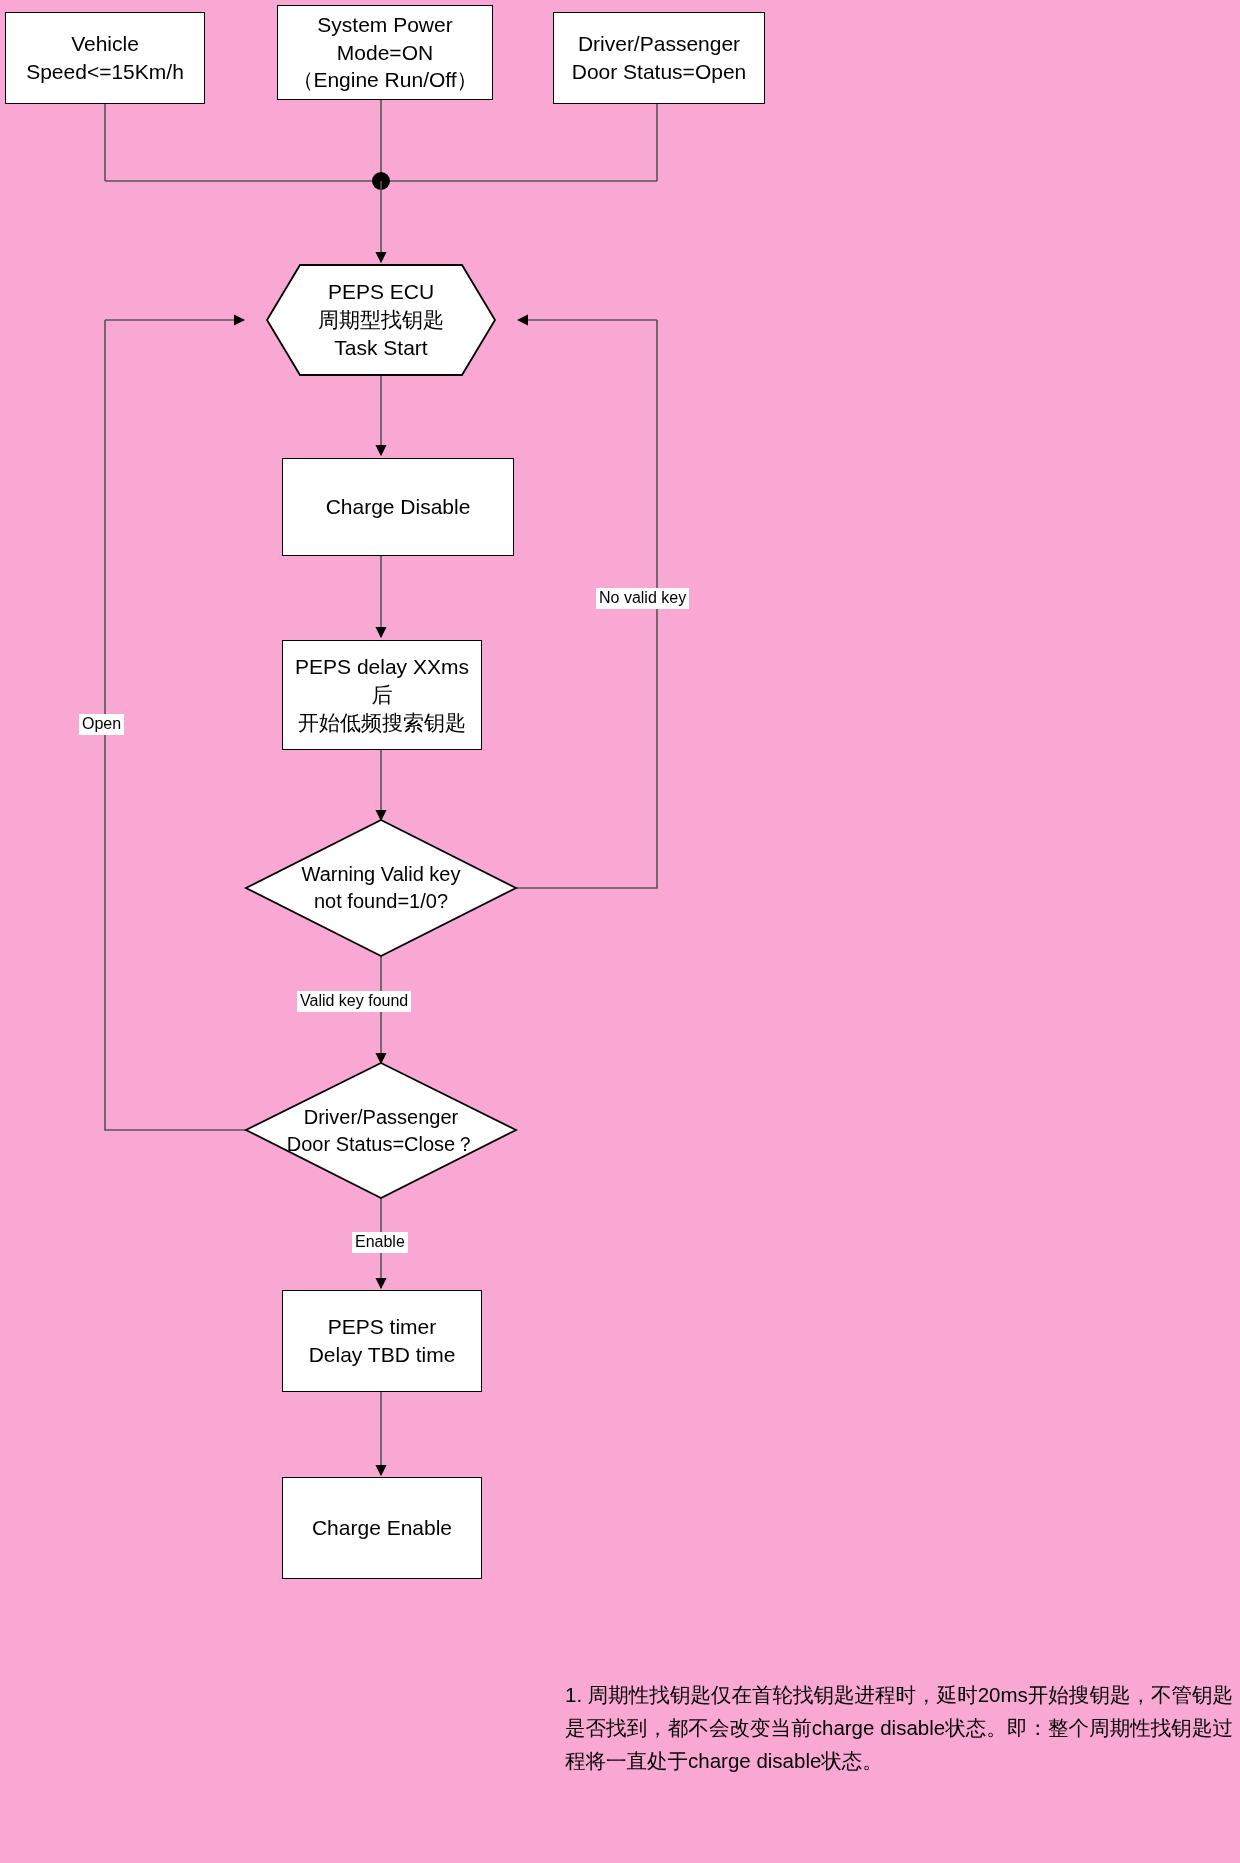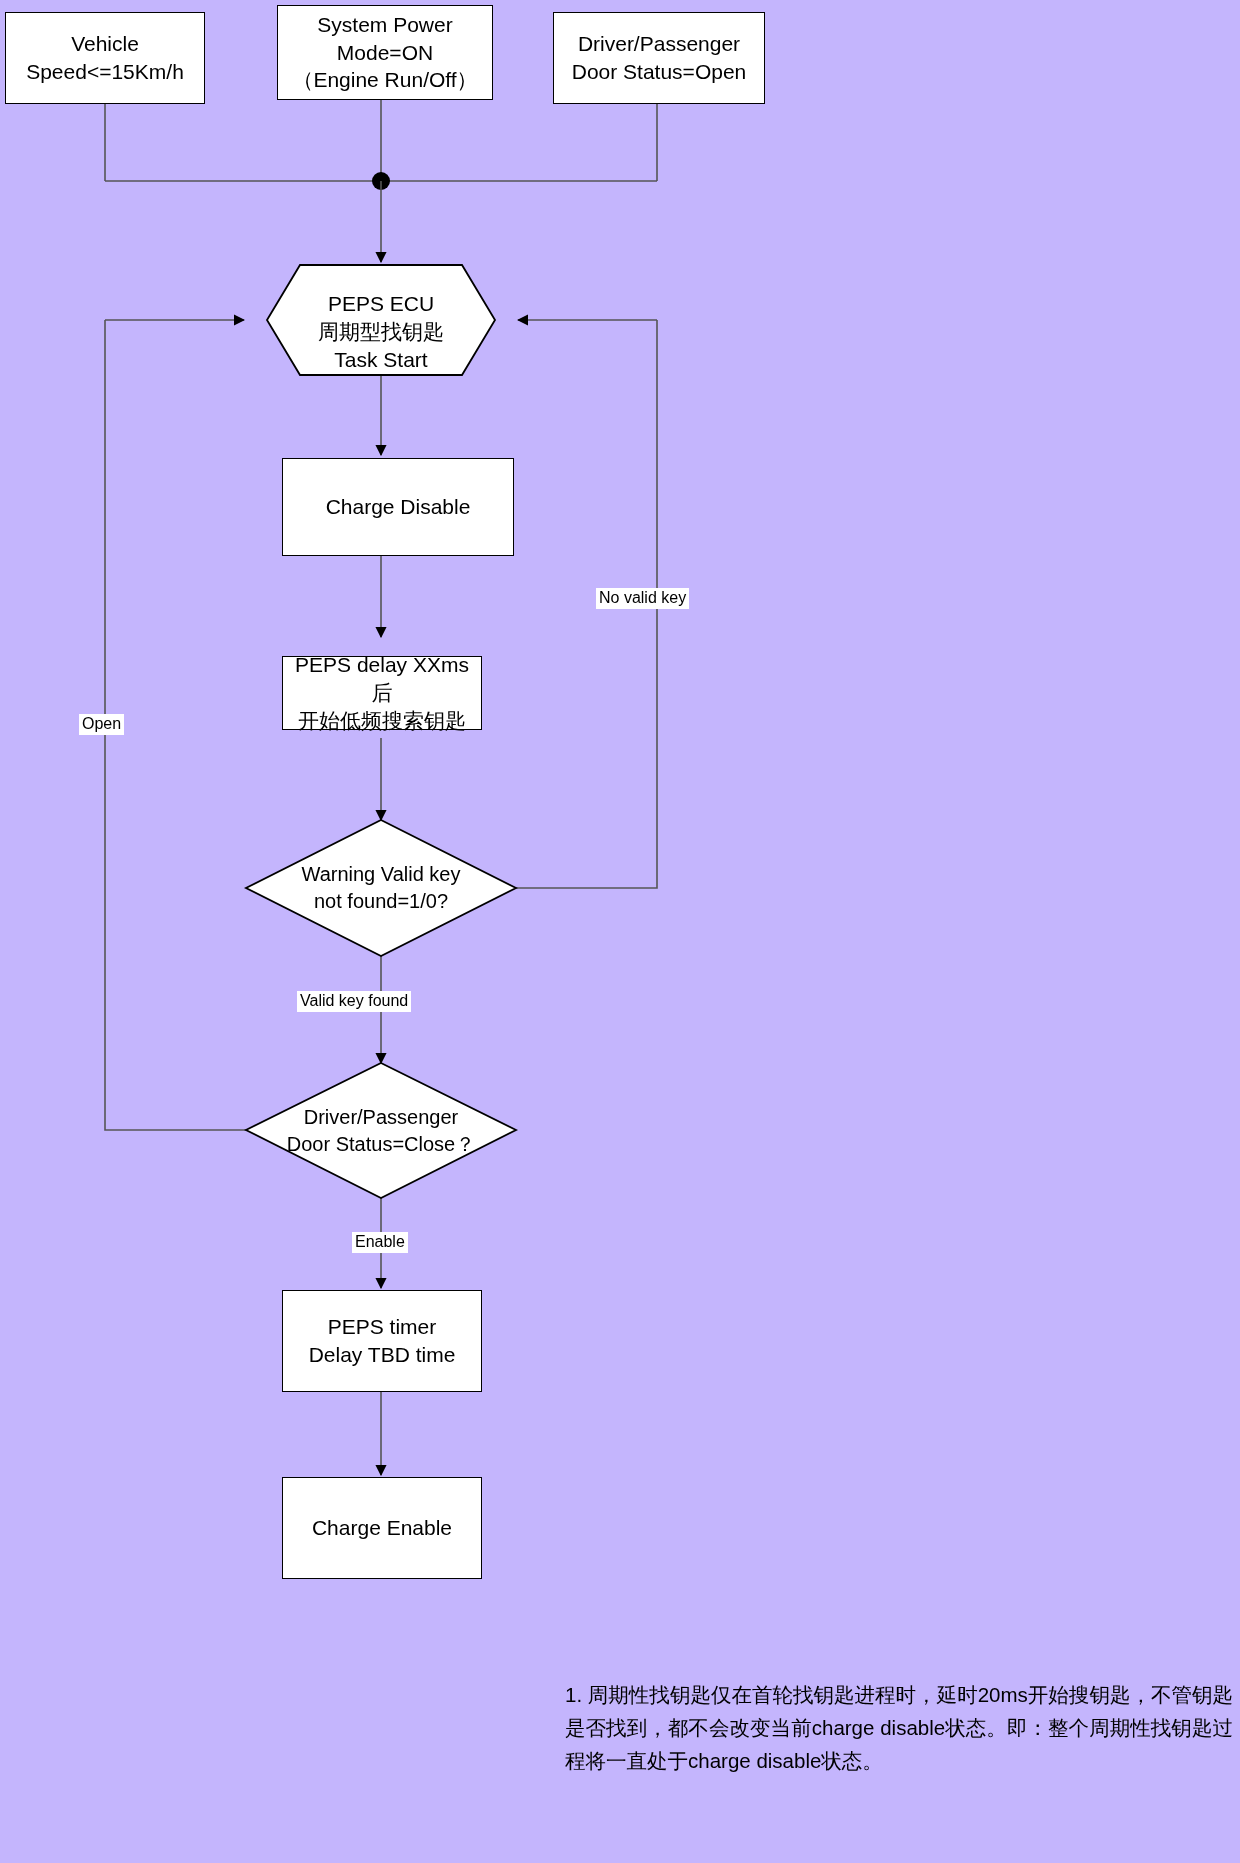--- a/index.html
+++ b/index.html
@@ -9,21 +9,21 @@
     background: #ffffff;
   }
   body {
     font-family: "Liberation Sans", "DejaVu Sans", sans-serif;
     color: #000000;
   }
   #canvas {
     position: relative;
     width: 1240px;
     height: 1863px;
-    background: #c4b5fd;
+    background: #f9a8d4;
     overflow: hidden;
   }
   #wires {
     position: absolute;
     left: 0;
     top: 0;
     width: 1240px;
     height: 1863px;
     pointer-events: none;
   }
@@ -156,31 +156,31 @@
     <div class="node-text">System Power
 Mode=ON
 （Engine Run/Off）</div>
   </div>
 
   <div class="node box" style="left:553px; top:12px; width:212px; height:92px;">
     <div class="node-text">Driver/Passenger
 Door Status=Open</div>
   </div>
 
-  <div class="hex-wrap" style="left:267px; top:265px; width:228px; height:110px;margin-top:12px;">
+  <div class="hex-wrap" style="left:267px; top:265px; width:228px; height:110px;">
     <div class="hex-label">PEPS ECU
 周期型找钥匙
 Task Start</div>
   </div>
 
   <div class="node box" style="left:282px; top:458px; width:232px; height:98px;">
     <div class="node-text">Charge Disable</div>
   </div>
 
-  <div class="node box" style="left:282px; top:640px; width:200px; height:74px;margin-top:16px;">
+  <div class="node box" style="left:282px; top:640px; width:200px; height:110px;">
     <div class="node-text">PEPS delay XXms
 后
 开始低频搜索钥匙</div>
   </div>
 
   <div class="diamond-wrap" style="left:246px; top:820px; width:270px; height:136px;">
     <div class="diamond-label">Warning Valid key
 not found=1/0?</div>
   </div>
 

